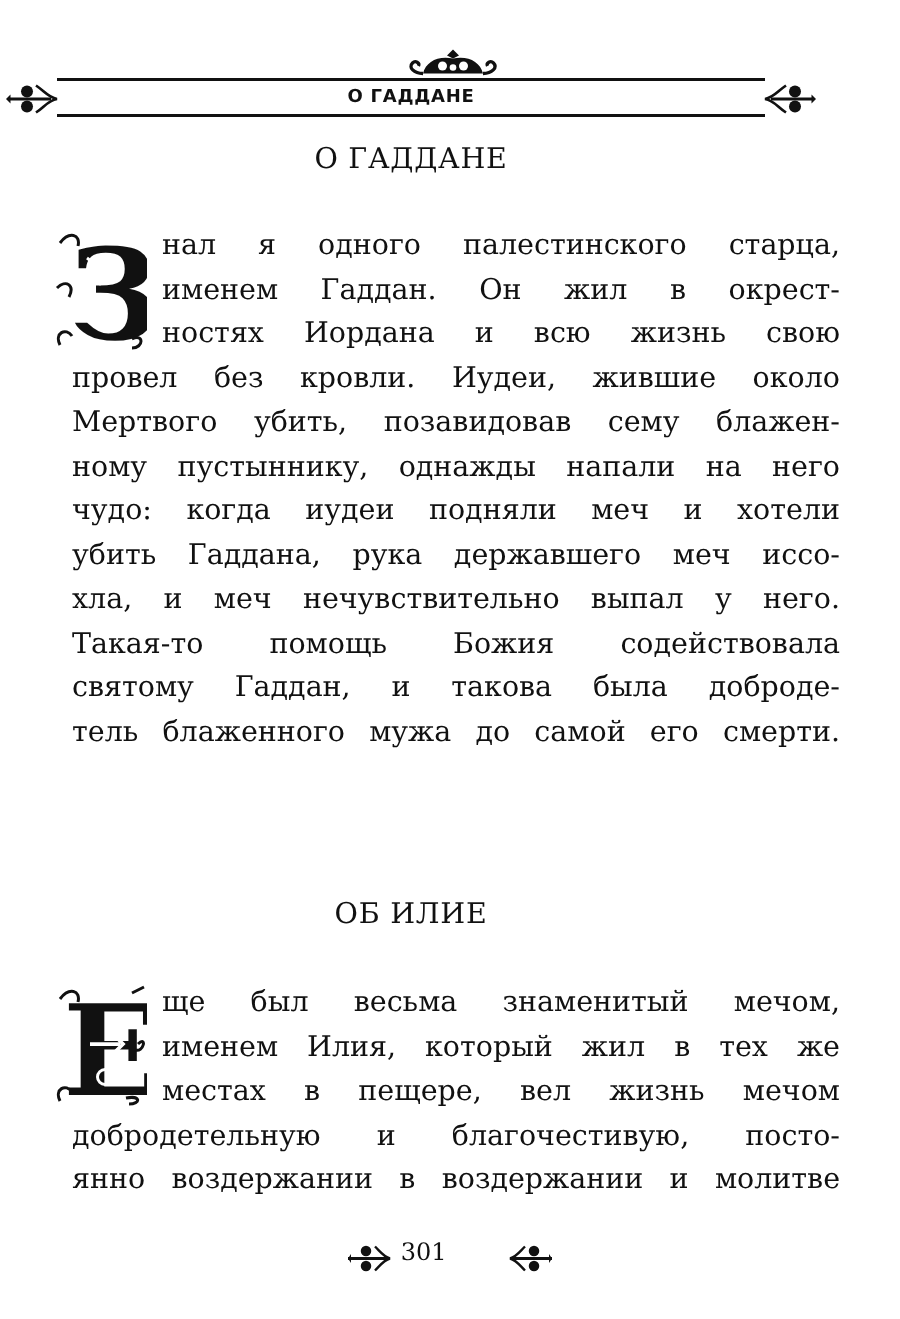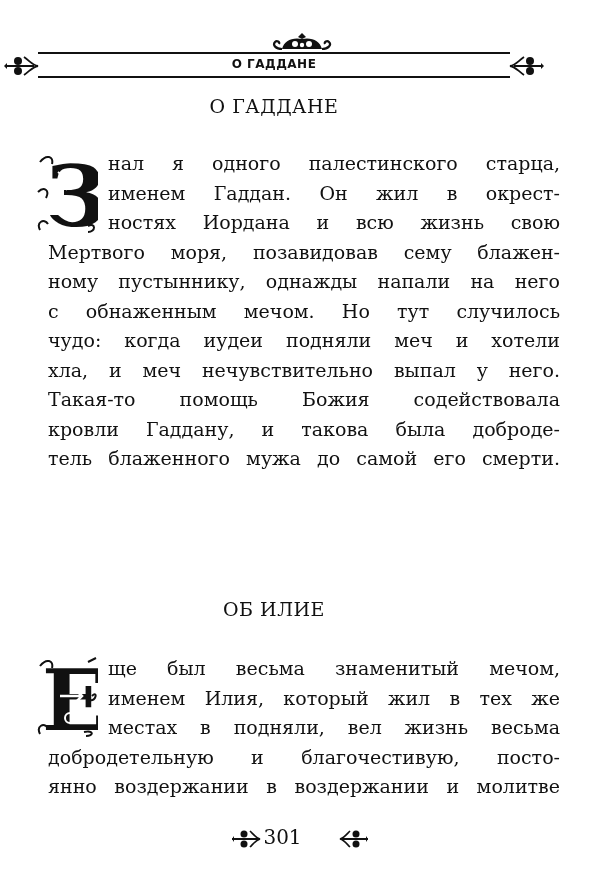--- a/index.html
+++ b/index.html
@@ -21,21 +21,21 @@
   .para { position:absolute; left:48px; width:512px; font-size:19px; line-height:29.5px; }
   .para .line { display:block; height:29.5px; white-space:nowrap; text-align:justify; text-align-last:justify; }
   .para .line.indent { padding-left:60px; }
   .p-1 { top:149px; }
   .p-2 { top:654px; }
 
   .dropcap { position:absolute; width:62px; height:84px; }
   .dc-1 { left:36px; top:152px; }
   .dc-2 { left:36px; top:656px; }
 
-  .folio { position:absolute; left:17px; right:0; top:825px; text-align:center; font-size:20px; }
+  .folio { position:absolute; left:17px; right:0; top:825px; text-align:center; font-size:16px; }
   .folio-orn-left { position:absolute; left:232px; top:828px; width:30px; height:22px; }
   .folio-orn-right { position:absolute; left:338px; top:828px; width:30px; height:22px; }
 </style>
 </head>
 <body>
 
 <div class="page">
 
   <svg class="rh-ornament-top" viewBox="0 0 80 20">
     <path d="M40 2 L44 6 L40 8 L36 6 Z" fill="#111"></path>
@@ -74,43 +74,44 @@
     <text x="10" y="74" font-family="DejaVu Serif, serif" font-size="84" font-weight="bold" fill="#111">З</text>
     <path d="M4 10 C10 2 18 4 16 12 M2 40 C8 34 14 38 10 46 M4 78 C0 70 8 66 12 72 M52 74 C60 70 60 80 52 80" stroke="#111" stroke-width="2" fill="none"></path>
     <circle cx="33" cy="50" r="5" stroke="#fff" stroke-width="2" fill="none"></circle>
     <path d="M22 20 C30 26 34 30 30 38" stroke="#fff" stroke-width="2" fill="none"></path>
   </svg>
 
   <div class="para p-1">
     <span class="line indent">нал я одного палестинского старца,</span>
     <span class="line indent">именем Гаддан. Он жил в окрест-</span>
     <span class="line indent">ностях Иордана и всю жизнь свою</span>
-    <span class="line">Мертвого моря, позавидовав сему блажен-</span>
+    <span class="line">провел без кровли. Иудеи, жившие около</span>
+    <span class="line">Мертвого убить, позавидовав сему блажен-</span>
     <span class="line">ному пустыннику, однажды напали на него</span>
-    <span class="line">с обнаженным мечом. Но тут случилось</span>
     <span class="line">чудо: когда иудеи подняли меч и хотели</span>
+    <span class="line">убить Гаддана, рука державшего меч иссо-</span>
     <span class="line">хла, и меч нечувствительно выпал у него.</span>
     <span class="line">Такая-то помощь Божия содействовала</span>
-    <span class="line">кровли Гаддану, и такова была доброде-</span>
+    <span class="line">святому Гаддан, и такова была доброде-</span>
     <span class="line">тель блаженного мужа до самой его смерти.</span>
   </div>
 
   <h2 class="h-2">ОБ ИЛИЕ</h2>
 
   <svg class="dropcap dc-2" viewBox="0 0 62 84">
     <text x="6" y="74" font-family="DejaVu Serif, serif" font-size="84" font-weight="bold" fill="#111">Е</text>
     <path d="M4 10 C10 2 18 4 16 12 M52 6 L60 2 M56 40 C62 34 60 46 54 44 M4 78 C0 70 8 66 12 72 M48 76 C58 74 58 80 50 80" stroke="#111" stroke-width="2" fill="none"></path>
     <path d="M24 40 L44 40 M40 34 L46 40 L40 46" stroke="#fff" stroke-width="2.5" fill="none"></path>
     <circle cx="34" cy="62" r="5" stroke="#fff" stroke-width="2" fill="none"></circle>
   </svg>
 
   <div class="para p-2">
     <span class="line indent">ще был весьма знаменитый мечом,</span>
     <span class="line indent">именем Илия, который жил в тех же</span>
-    <span class="line indent">местах в подняли, вел жизнь весьма</span>
+    <span class="line indent">местах в пещере, вел жизнь мечом</span>
     <span class="line">добродетельную и благочестивую, посто-</span>
     <span class="line">янно воздержании в воздержании и молитве</span>
   </div>
 
   <svg class="folio-orn-left" viewBox="0 0 30 22">
     <path d="M0 11 L26 11" stroke="#111" stroke-width="2"></path>
     <path d="M2 8 L0 11 L2 14 Z" fill="#111"></path>
     <circle cx="12" cy="6" r="3.5" fill="#111"></circle>
       <circle cx="12" cy="16" r="3.5" fill="#111"></circle>
     <path d="M18 3 C22 7 24 10 28 11 C24 12 22 15 18 19" stroke="#111" stroke-width="1.6" fill="none"></path>

